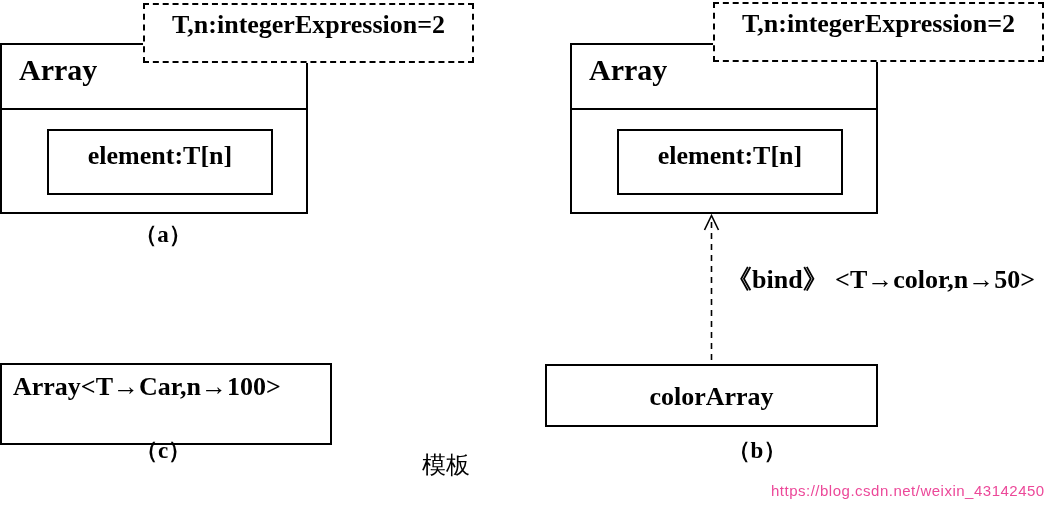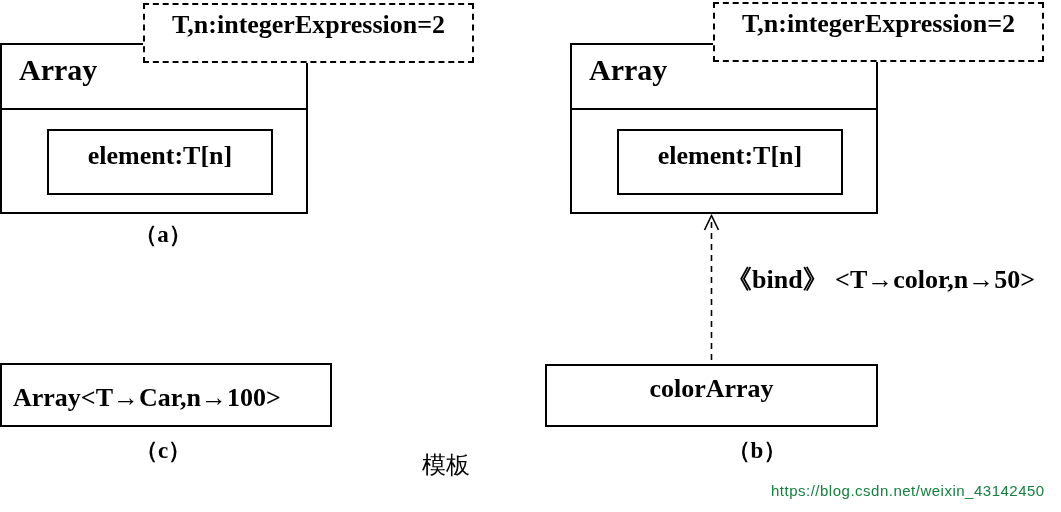--- a/index.html
+++ b/index.html
@@ -137,22 +137,22 @@
   </div>
   <div class="param-box" style="left:713px; top:2px;">T,n:integerExpression=2</div>
 
   <svg class="arrow-layer" width="1061" height="512" viewBox="0 0 1061 512">
     <line x1="711.5" y1="222" x2="711.5" y2="364" stroke="#000" stroke-width="1.6" stroke-dasharray="6 5"></line>
     <polyline points="704.5,230 711.5,215.5 718.5,230" fill="none" stroke="#000" stroke-width="1.6"></polyline>
   </svg>
 
   <div class="bind-label" style="left:719px; top:262px;margin-left:7px;">《bind》 &lt;T→color,n→50&gt;</div>
 
-  <div class="plain-box" style="left:545px; top:364px; width:333px; height:63px; text-align:center; padding-top:8px;">colorArray</div>
+  <div class="plain-box" style="left:545px; top:364px; width:333px; height:63px; text-align:center; padding-top:16px;">colorArray</div>
   <div class="fig-label" style="left:702px; top:435px;">（b）</div>
 
-  <div class="plain-box" style="left:0; top:363px; width:332px; height:64px; padding:18px 0 0 11px;">Array&lt;T→Car,n→100&gt;</div>
+  <div class="plain-box" style="left:0; top:363px; width:332px; height:82px; padding:7px 0 0 11px;">Array&lt;T→Car,n→100&gt;</div>
   <div class="fig-label" style="left:108px; top:435px;">（c）</div>
 
   <div class="caption" style="left:422px; top:449px;">模板</div>
-  <div class="watermark" style="left: 771px; top: 482px; color: #15803d;">https://blog.csdn.net/weixin_43142450</div>
+  <div class="watermark" style="left: 771px; top: 482px; color: #ec4899;">https://blog.csdn.net/weixin_43142450</div>
 
 </div>
 
 </body></html>

